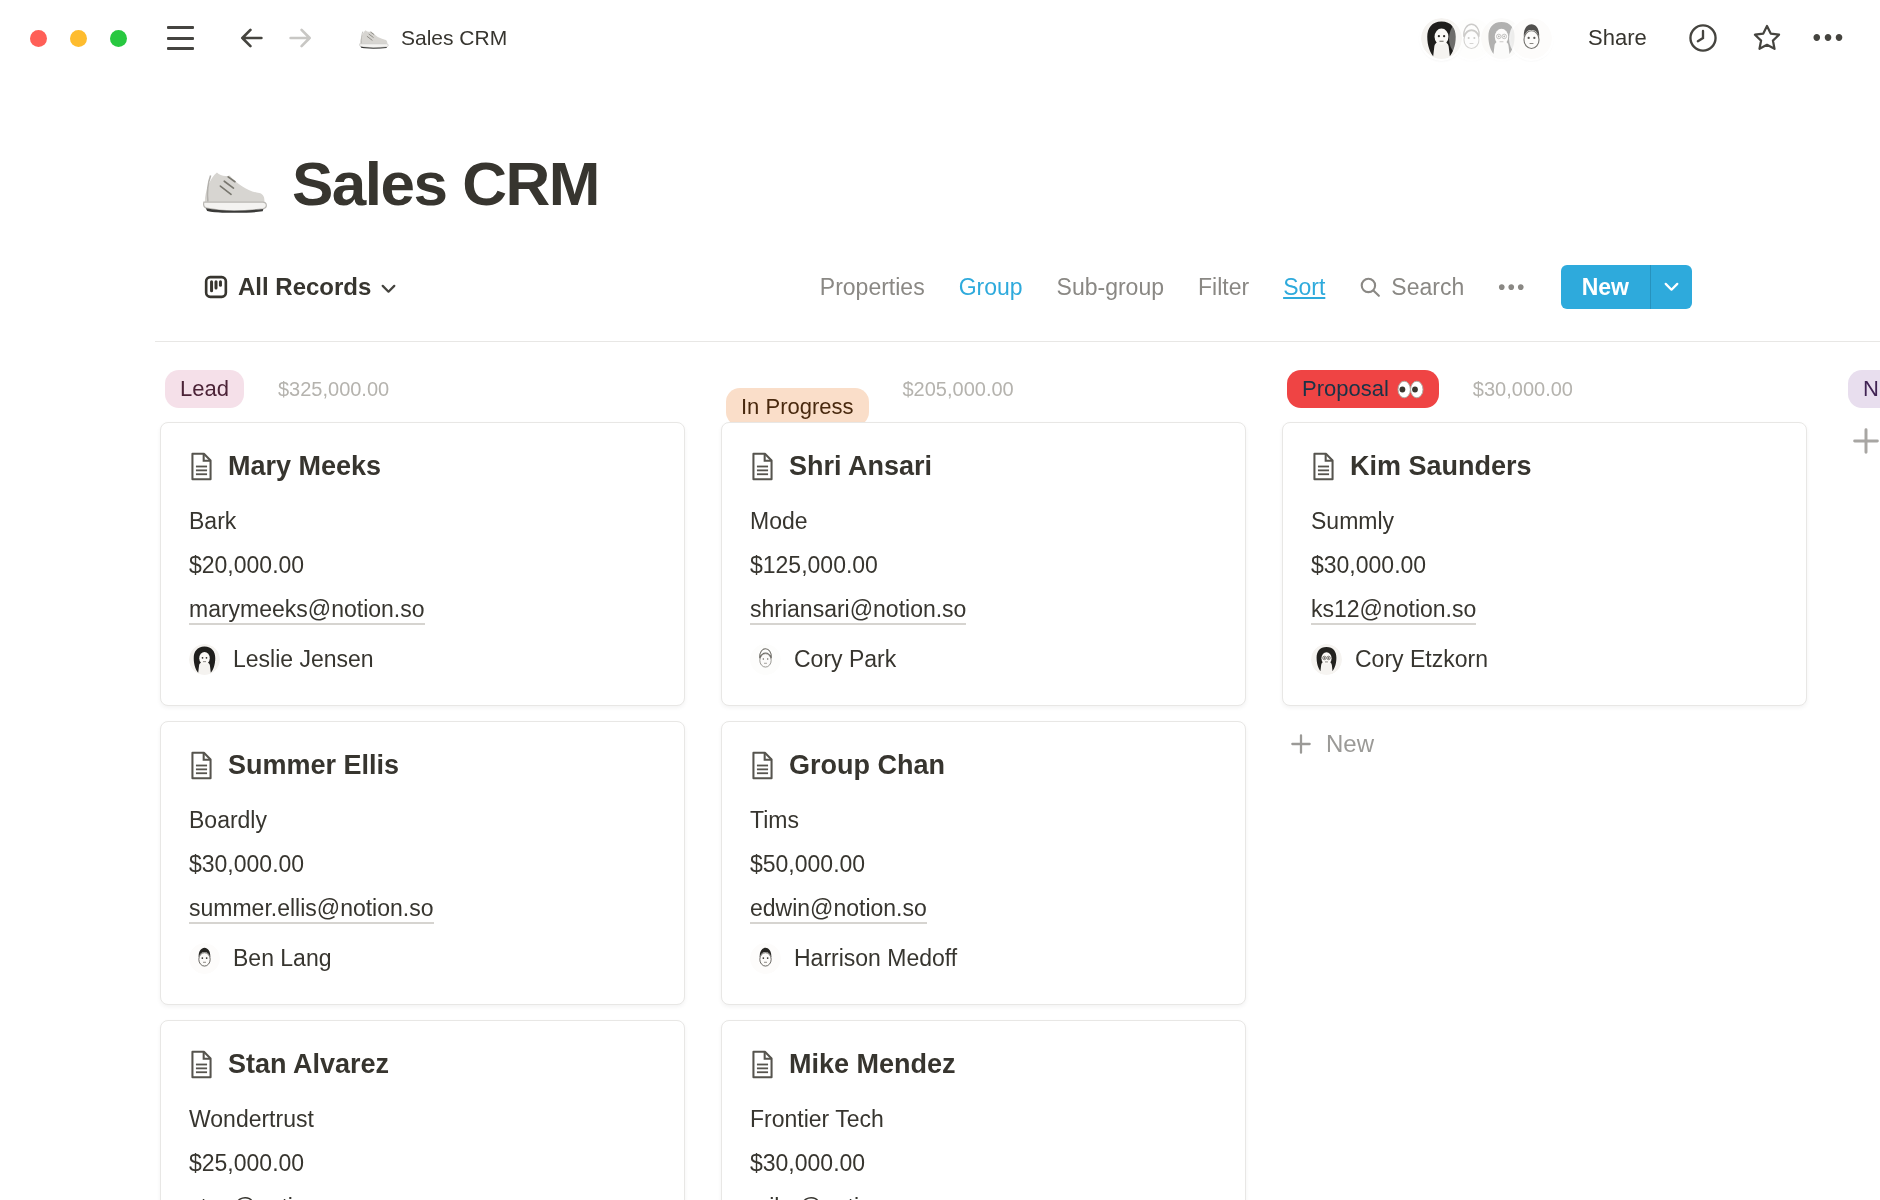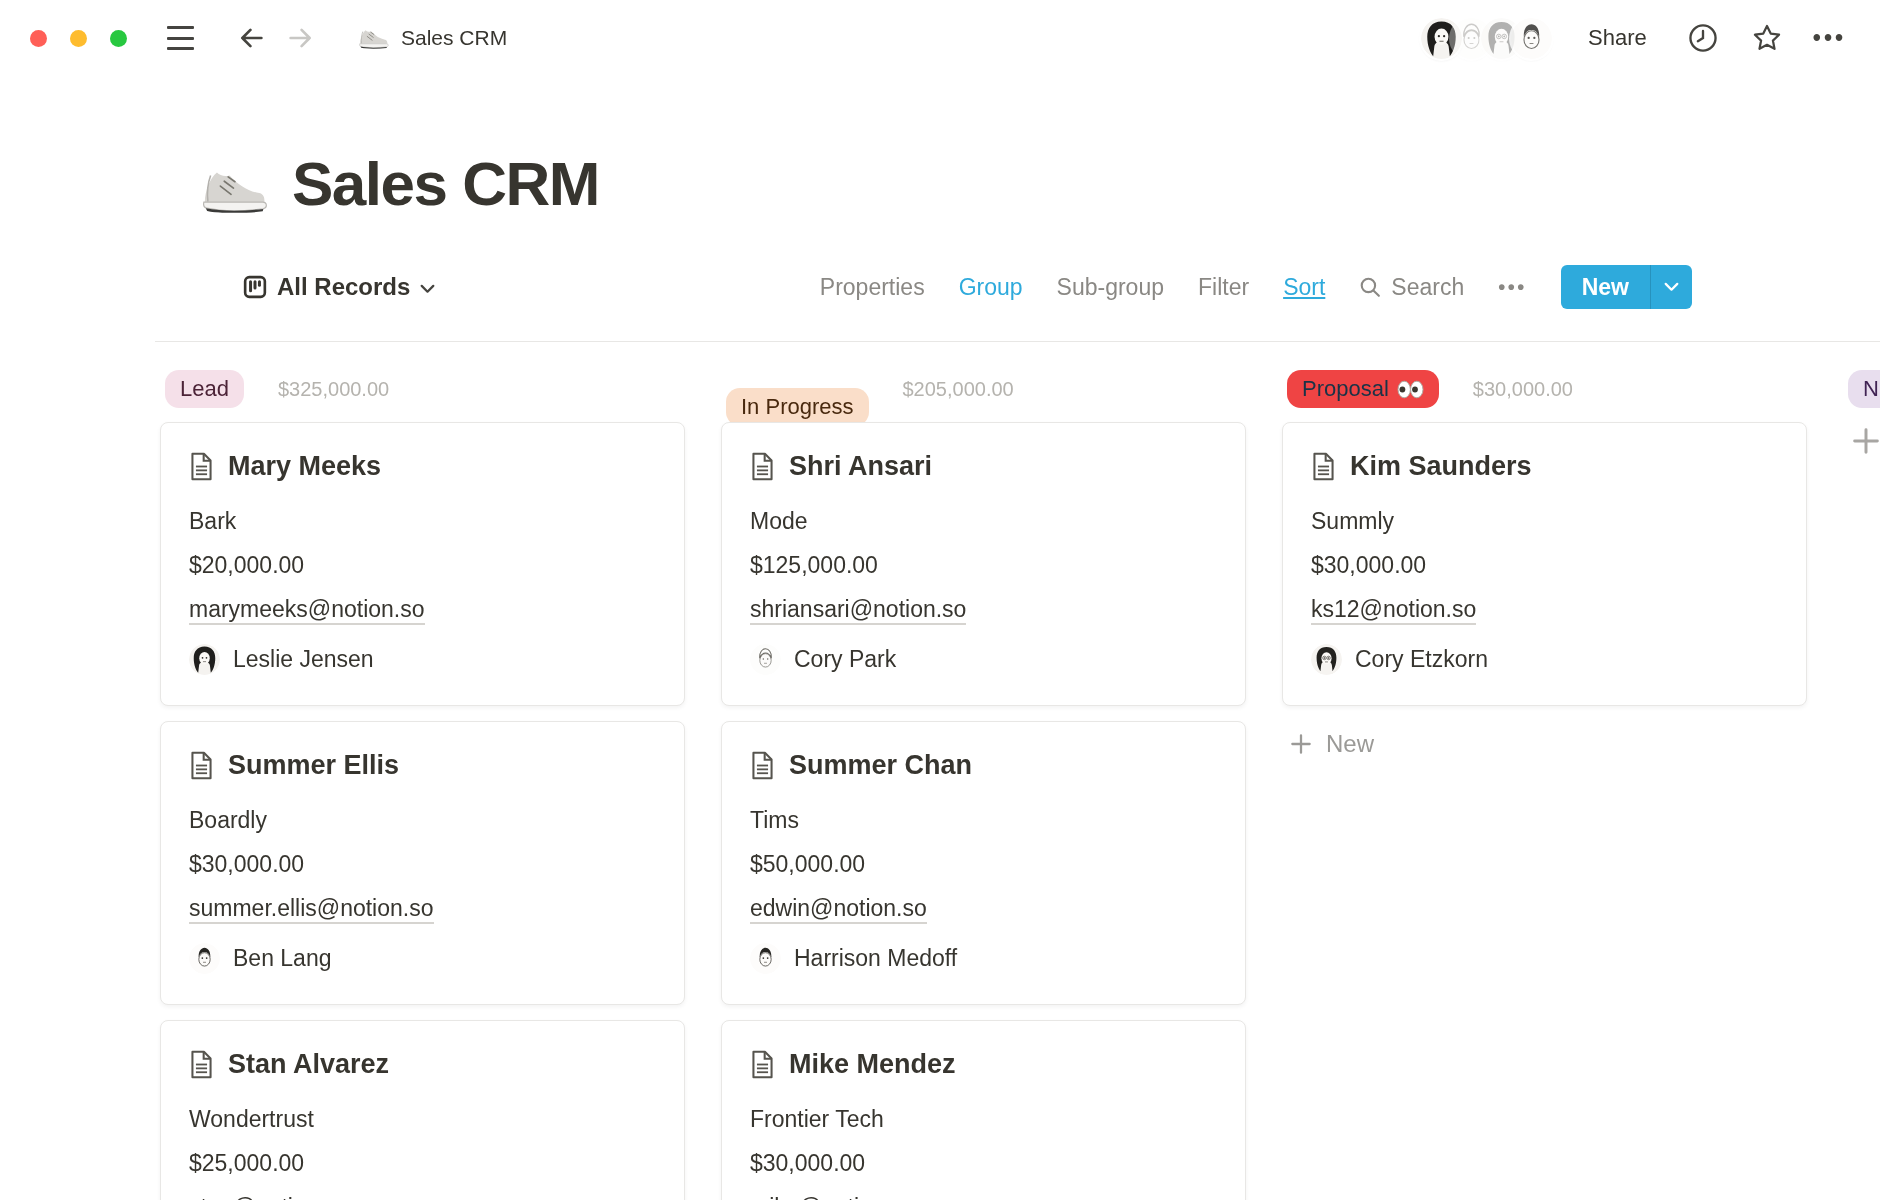--- a/index.html
+++ b/index.html
@@ -24,21 +24,21 @@
   .tb-ic { width:36px; height:36px; margin-right:28px; }
   .tb-dots { font-size:23px; letter-spacing:3px; color:#45443f; font-weight:700; margin-right:0; }
 
   
   .title-row { margin-top:72px; padding-left:198px; display:flex; align-items:flex-end; gap:24px; }
   .page-icon { width:70px; height:47px; margin-bottom:6px; cursor:pointer; }
   h1.page-title { font-size:62px; font-weight:700; letter-spacing:-1.5px; color:#37352F; cursor:text; }
 
   
   .view-toolbar { margin-top:44px; height:48px; display:flex; align-items:center;
-    justify-content:space-between; padding:0 188px 0 204px;margin-left:39px; }
+    justify-content:space-between; padding:0 188px 0 204px; }
   .view-switch { display:flex; align-items:center; gap:10px; cursor:pointer; }
   .view-switch .board-ic { width:24px; height:24px; color:#37352F; }
   .view-switch .lbl { font-size:24px; font-weight:700; color:#37352F; }
   .view-switch .chev { width:15px; height:10px; margin-top:4px; }
   .tool-menu { display:flex; align-items:center; gap:34px; }
   .tool-item { font-size:23px; color:#8A8884; cursor:pointer; background:none; border:none; font-family:inherit; }
   .tool-search { display:flex; align-items:center; gap:9px; cursor:pointer; }
   .tool-search svg { width:23px; height:23px; }
   .tool-more { font-size:20px; letter-spacing:2.5px; color:#8A8884; font-weight:700; cursor:pointer; }
   .new-split { display:flex; align-items:stretch; height:44px; border-radius:6px; overflow:hidden; cursor:pointer; }
@@ -353,21 +353,21 @@
               <use href="#av-m2"></use>
             </svg>
           <span class="name">Cory Park</span>
         </div>
       </article>
       <article class="card">
         <div class="card-title">
           <svg class="doc">
               <use href="#ic-doc"></use>
             </svg>
-          <h3>Summer Chan</h3>
+          <h3>Group Chan</h3>
         </div>
         <div class="prop">Tims</div>
         <div class="prop">$50,000.00</div>
         <div class="prop"><a class="email">edwin@notion.so</a></div>
         <div class="owner">
           <svg class="av">
               <use href="#av-m1"></use>
             </svg>
           <span class="name">Harrison Medoff</span>
         </div>

